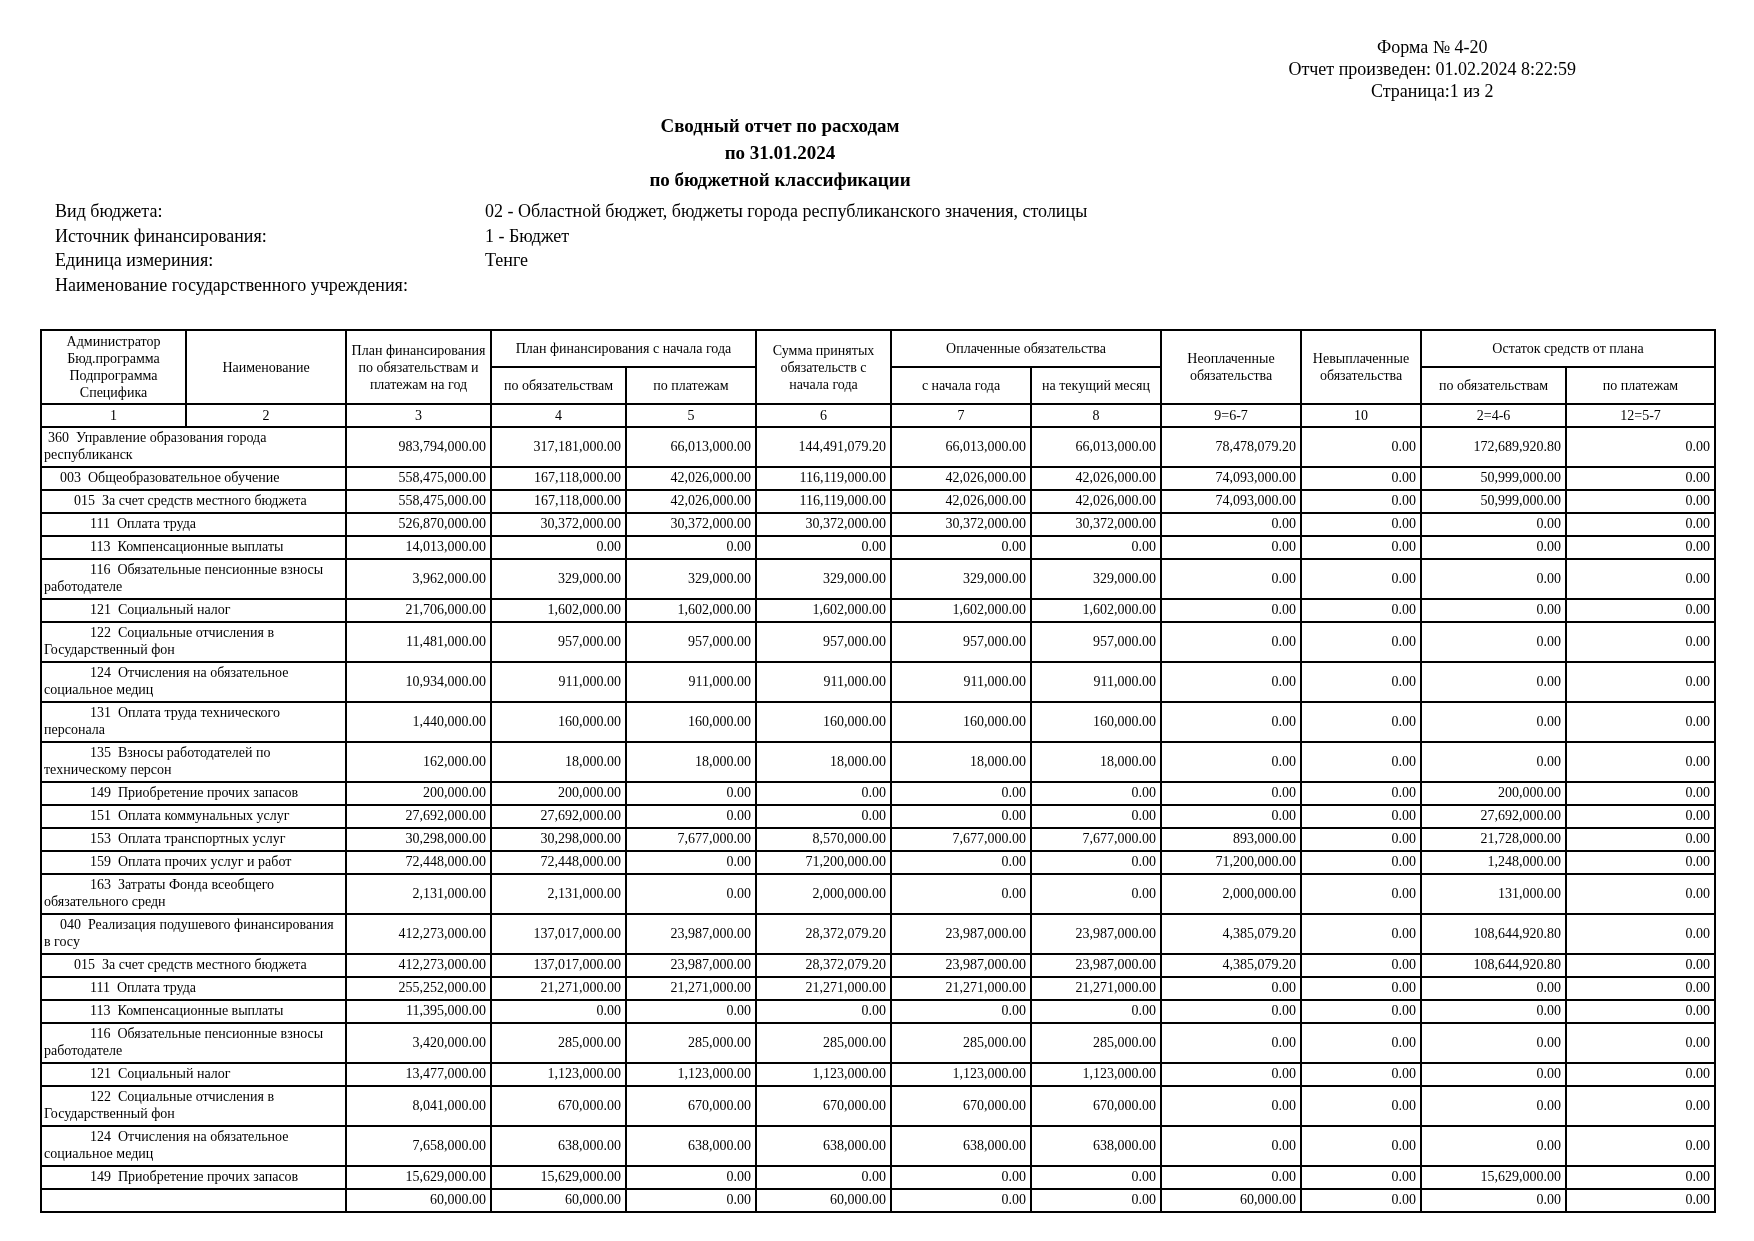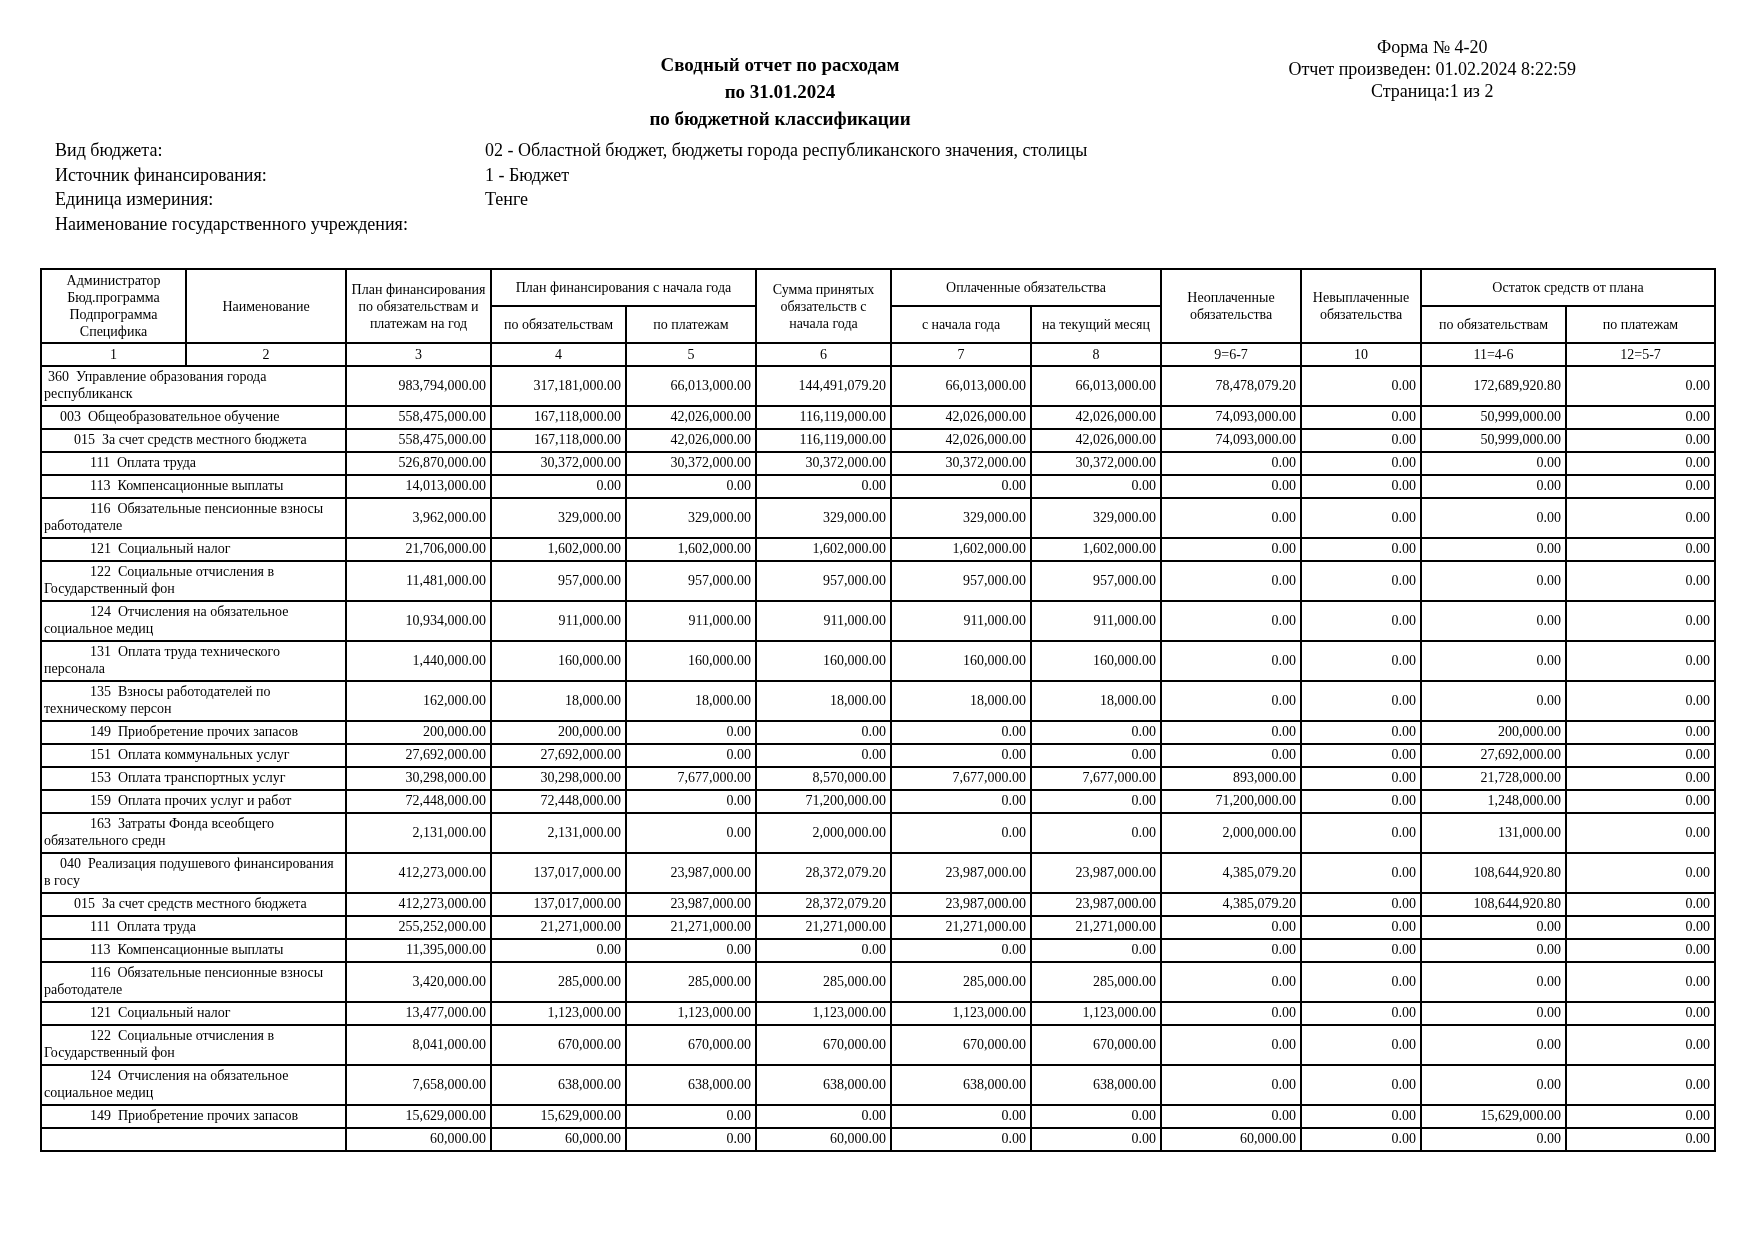--- a/index.html
+++ b/index.html
@@ -5,21 +5,21 @@
   html,body{margin:0;padding:0;}
   body{
     width:1754px;height:1241px;background:#ffffff;color:#000;
     font-family:"Liberation Serif","DejaVu Serif",serif;
     position:relative;overflow:hidden;
   }
   .hdr-right{
     position:absolute;top:36px;right:178px;text-align:center;
     font-size:18px;line-height:22px;
   }
-  .title-wrap{padding-top:51px;width:1560px;text-align:center;}
+  .title-wrap{padding-top:112px;width:1560px;text-align:center;}
   .title-line{font-weight:bold;font-size:19px;line-height:27px;}
   .info{margin:6px 0 0 55px;font-size:18px;}
   .info-row{display:flex;line-height:24.5px;}
   .info-label{width:430px;flex:0 0 430px;}
   .info-value{flex:1;}
   table.rpt{
     margin:32px 0 0 40px;width:1674px;
     border-collapse:separate;border-spacing:0;border:1px solid #000;
     table-layout:fixed;font-size:14px;line-height:17px;
   }
@@ -111,21 +111,21 @@
       <th>1</th>
       <th>2</th>
       <th>3</th>
       <th>4</th>
       <th>5</th>
       <th>6</th>
       <th>7</th>
       <th>8</th>
       <th>9=6-7</th>
       <th>10</th>
-      <th>11=4-6</th>
+      <th>2=4-6</th>
       <th>12=5-7</th>
     </tr>
   </thead>
   <tbody>
       <tr class="data-row">
     <td class="label-cell indent-0" colspan="2"><span class="code">360</span><span class="rname">Управление образования города республиканск</span></td>
   <td class="num">983,794,000.00</td>
         <td class="num">317,181,000.00</td>
         <td class="num">66,013,000.00</td>
         <td class="num">144,491,079.20</td>

